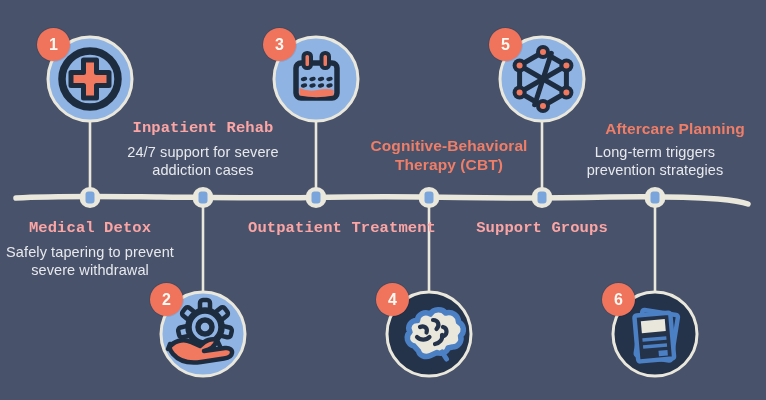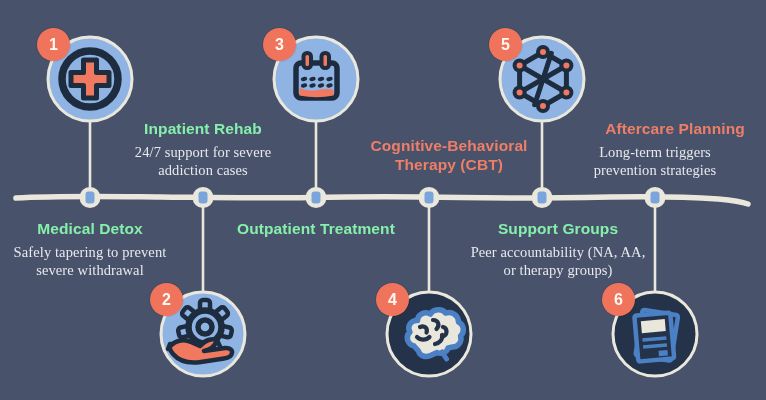--- a/index.html
+++ b/index.html
@@ -15,24 +15,24 @@
     position:absolute;left:-8px;top:-6px;width:33px;height:33px;border-radius:50%;
     background:#F0735C;color:#FDF9F2;font-weight:bold;font-size:16px;
     display:flex;align-items:center;justify-content:center;
     box-shadow:0 0 0 1px rgba(0,0,0,0.08);
   }
   .text-block{position:absolute;width:224px;text-align:center;}
   .text-block .title{
     font-size:15.5px;font-weight:bold;line-height:1.24;white-space:pre-line;
     margin-bottom:6px;letter-spacing:.1px;
   }
-  .title-blue{color:#86efac;}
+  .title-blue{color:#fca5a5;font-family:Liberation Mono, monospace;}
   .title-coral{color:#EF7E68;padding-left:40px;}
   .text-block .subtitle{
-    font-size:14.5px;color:#E7E9ED;line-height:1.24;white-space:pre-line;letter-spacing:.1px;font-family:Liberation Serif, serif;
+    font-size:14.5px;color:#E7E9ED;line-height:1.24;white-space:pre-line;letter-spacing:.1px;
   }
   .below{top:219px;}
   .above{bottom:220px;}
 </style>
 </head>
 <body>
 
 <div class="stage">
 
   <svg class="backdrop" width="766" height="400" viewBox="0 0 766 400">
@@ -208,33 +208,31 @@
     <div class="subtitle">Safely tapering to prevent
 severe withdrawal</div>
   </div>
 
   <div class="text-block above" style="left:91px;">
     <div class="title title-blue">Inpatient Rehab</div>
     <div class="subtitle">24/7 support for severe
 addiction cases</div>
   </div>
 
-  <div class="text-block below" style="left:204px;">
+  <div class="text-block below" style="left:204px;padding-left:26px;">
     <div class="title title-blue">Outpatient Treatment</div>
   </div>
 
   <div class="text-block above" style="left:317px;">
     <div class="title title-coral">Cognitive-Behavioral
 Therapy (CBT)</div>
   </div>
 
-  <div class="text-block below" style="left:430px;padding-left:16px;">
+  <div class="text-block below" style="left:430px;">
     <div class="title title-blue">Support Groups</div>
-    <div class="subtitle">Peer accountability (NA, AA,
-or therapy groups)</div>
   </div>
 
   <div class="text-block above" style="left:543px;margin-top:28px;">
     <div class="title title-coral">Aftercare Planning</div>
     <div class="subtitle">Long-term triggers
 prevention strategies</div>
   </div>
 
 </div>
 

